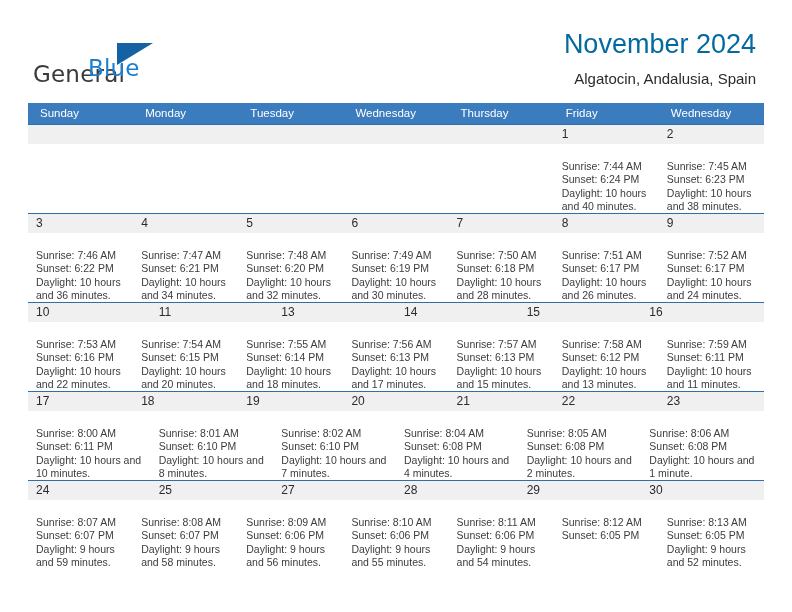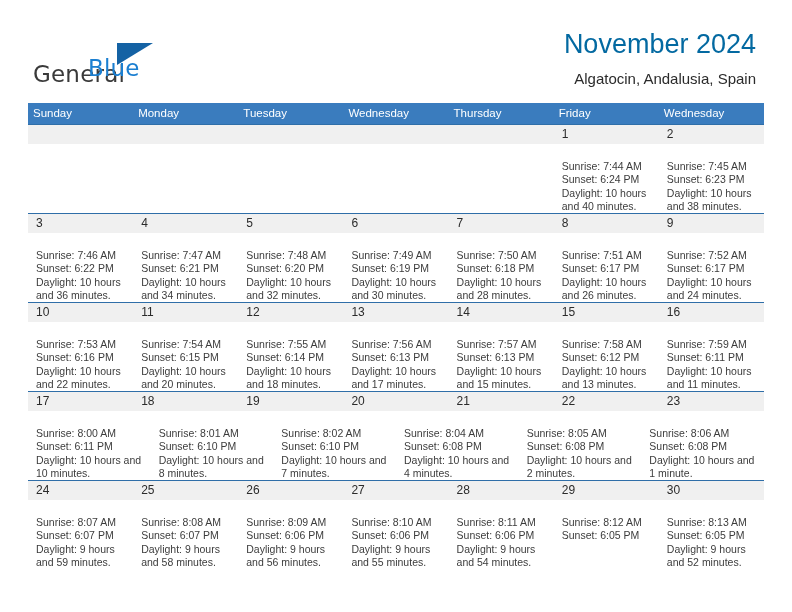--- a/index.html
+++ b/index.html
@@ -98,21 +98,21 @@
   .weekdays {
     display: flex;
     background: #3a7cbe;
     height: 21px;
   }
   .weekday {
     flex: 1 1 0;
     color: #ffffff;
     font-size: 11.5px;
     line-height: 21px;
-    padding-left: 5px;
+    padding-left: 12px;
     box-sizing: border-box;
     overflow: hidden;
     white-space: nowrap;
   }
 
   .week {
     position: relative;
     border-top: 1px solid #2f6ea8;
     height: 89px;
     box-sizing: border-box;
@@ -264,21 +264,20 @@
           <div class="info-line">Sunset: 6:17 PM</div>
           <div class="info-line wrap">Daylight: 10 hours and 24 minutes.</div>
         </div>
       </div>
     </div>
 
     <div class="week">
       <div class="week-numbers">
         <div class="num-cell">10</div>
         <div class="num-cell">11</div>
-        <div class="num-cell">12</div>
         <div class="num-cell">13</div>
         <div class="num-cell">14</div>
         <div class="num-cell">15</div>
         <div class="num-cell">16</div>
       </div>
       <div class="week-body">
         <div class="info-cell">
           <div class="info-line">Sunrise: 7:53 AM</div>
           <div class="info-line">Sunset: 6:16 PM</div>
           <div class="info-line wrap">Daylight: 10 hours and 22 minutes.</div>
@@ -357,21 +356,20 @@
           <div class="info-line">Sunset: 6:08 PM</div>
           <div class="info-line wrap">Daylight: 10 hours and 1 minute.</div>
         </div>
       </div>
     </div>
 
     <div class="week">
       <div class="week-numbers">
         <div class="num-cell">24</div>
         <div class="num-cell">25</div>
-        <div class="num-cell">26</div>
         <div class="num-cell">27</div>
         <div class="num-cell">28</div>
         <div class="num-cell">29</div>
         <div class="num-cell">30</div>
       </div>
       <div class="week-body">
         <div class="info-cell">
           <div class="info-line">Sunrise: 8:07 AM</div>
           <div class="info-line">Sunset: 6:07 PM</div>
           <div class="info-line wrap">Daylight: 9 hours and 59 minutes.</div>

